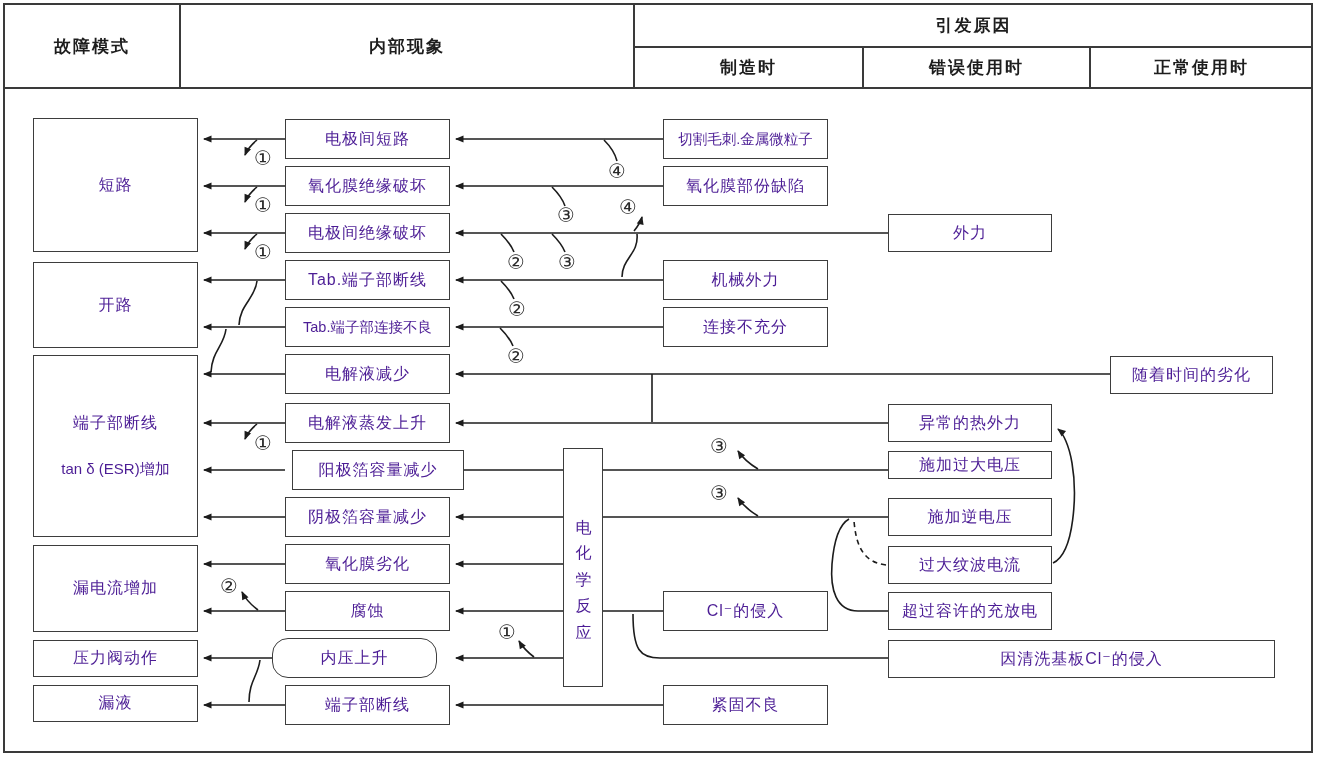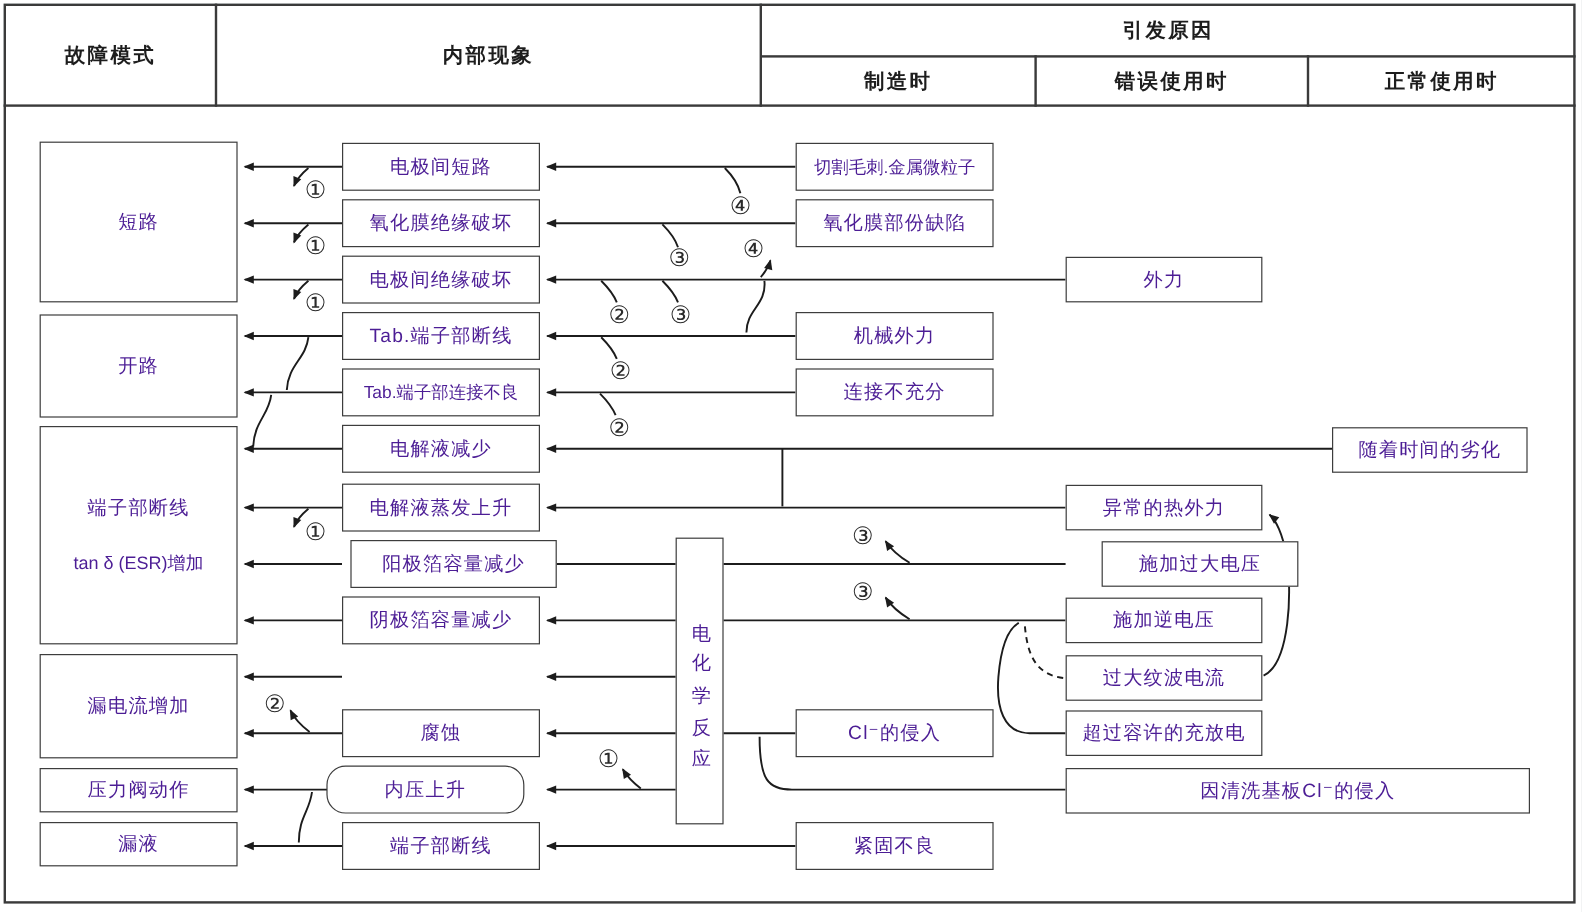--- a/index.html
+++ b/index.html
@@ -123,38 +123,39 @@
 
   <div class="box" style="left:285px;top:119px;width:165px;height:40px;">电极间短路</div>
   <div class="box" style="left:285px;top:213px;width:165px;height:40px;">电极间绝缘破坏</div>
   <div class="box" style="left:285px;top:166px;width:165px;height:40px;">氧化膜绝缘破坏</div>
   <div class="box" style="left:285px;top:260px;width:165px;height:40px;">Tab.端子部断线</div>
   <div class="box small" style="left:285px;top:307px;width:165px;height:40px;">Tab.端子部连接不良</div>
   <div class="box" style="left:285px;top:354px;width:165px;height:40px;">电解液减少</div>
   <div class="box" style="left:285px;top:403px;width:165px;height:40px;">电解液蒸发上升</div>
   <div class="box" style="left:292px;top:450px;width:172px;height:40px;">阳极箔容量减少</div>
   <div class="box" style="left:285px;top:497px;width:165px;height:40px;">阴极箔容量减少</div>
+  <div class="box" style="left:285px;top:544px;width:165px;height:40px;">氧化膜劣化</div>
   <div class="box" style="left:285px;top:591px;width:165px;height:40px;">腐蚀</div>
   <div class="box" style="left:272px;top:638px;width:165px;height:40px;border-radius:16px;">内压上升</div>
   <div class="box" style="left:285px;top:685px;width:165px;height:40px;">端子部断线</div>
 
   <div class="box vbox" style="left:563px;top:448px;width:40px;height:239px;z-index:3;">
     <span class="vtext">电化学反应</span>
   </div>
 
   <div class="box small" style="left:663px;top:119px;width:165px;height:40px;">切割毛刺.金属微粒子</div>
   <div class="box" style="left:663px;top:166px;width:165px;height:40px;">氧化膜部份缺陷</div>
   <div class="box" style="left:663px;top:260px;width:165px;height:40px;">机械外力</div>
   <div class="box" style="left:663px;top:307px;width:165px;height:40px;">连接不充分</div>
   <div class="box" style="left:663px;top:591px;width:165px;height:40px;">Cl⁻的侵入</div>
   <div class="box" style="left:663px;top:685px;width:165px;height:40px;">紧固不良</div>
 
   <div class="box" style="left:888px;top:214px;width:164px;height:38px;">外力</div>
   <div class="box" style="left:888px;top:404px;width:164px;height:38px;">异常的热外力</div>
-  <div class="box" style="left:888px;top:451px;width:164px;height:38px;margin-left:30px;">施加过大电压</div>
+  <div class="box" style="left:888px;top:451px;width:164px;height:28px;">施加过大电压</div>
   <div class="box" style="left:888px;top:498px;width:164px;height:38px;">施加逆电压</div>
   <div class="box" style="left:888px;top:546px;width:164px;height:38px;">过大纹波电流</div>
   <div class="box" style="left:888px;top:592px;width:164px;height:38px;">超过容许的充放电</div>
 
   <div class="box" style="left:1110px;top:356px;width:163px;height:38px;">随着时间的劣化</div>
   <div class="box" style="left:888px;top:640px;width:387px;height:38px;">因清洗基板Cl⁻的侵入</div>
 
   <span class="mark" style="left:263px;top:158px;">①</span>
   <span class="mark" style="left:263px;top:205px;">①</span>
   <span class="mark" style="left:263px;top:252px;">①</span>

